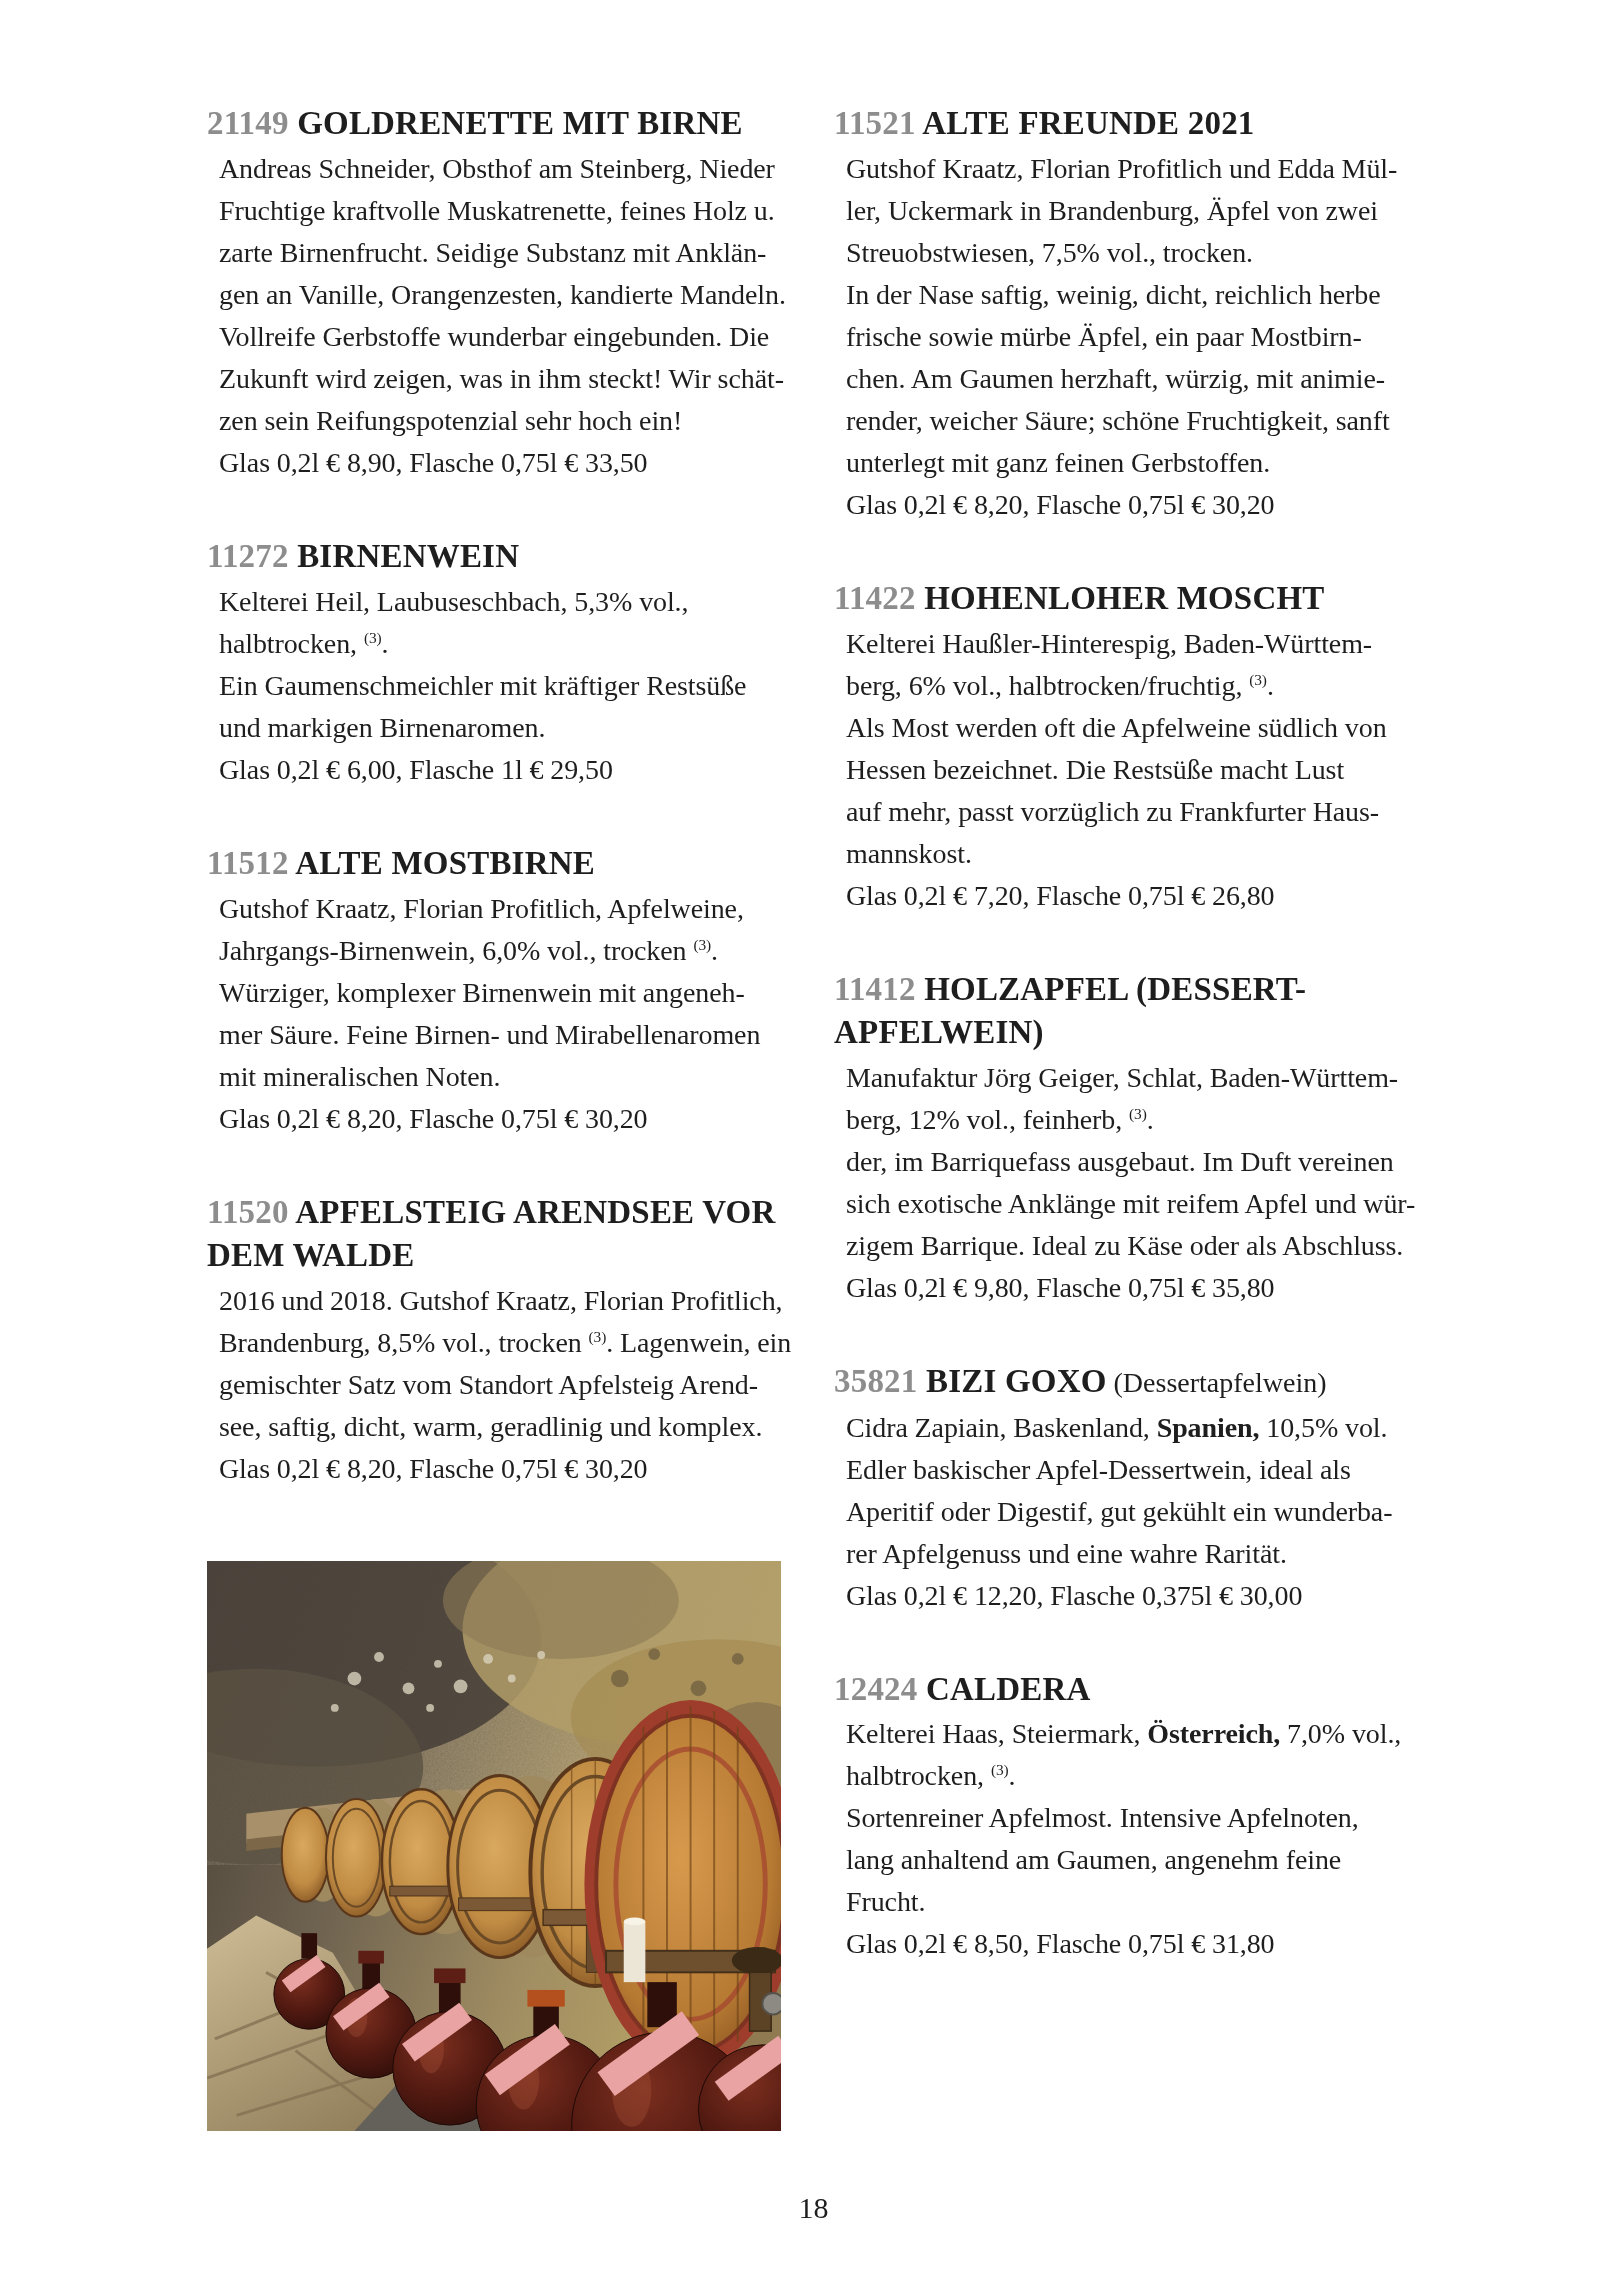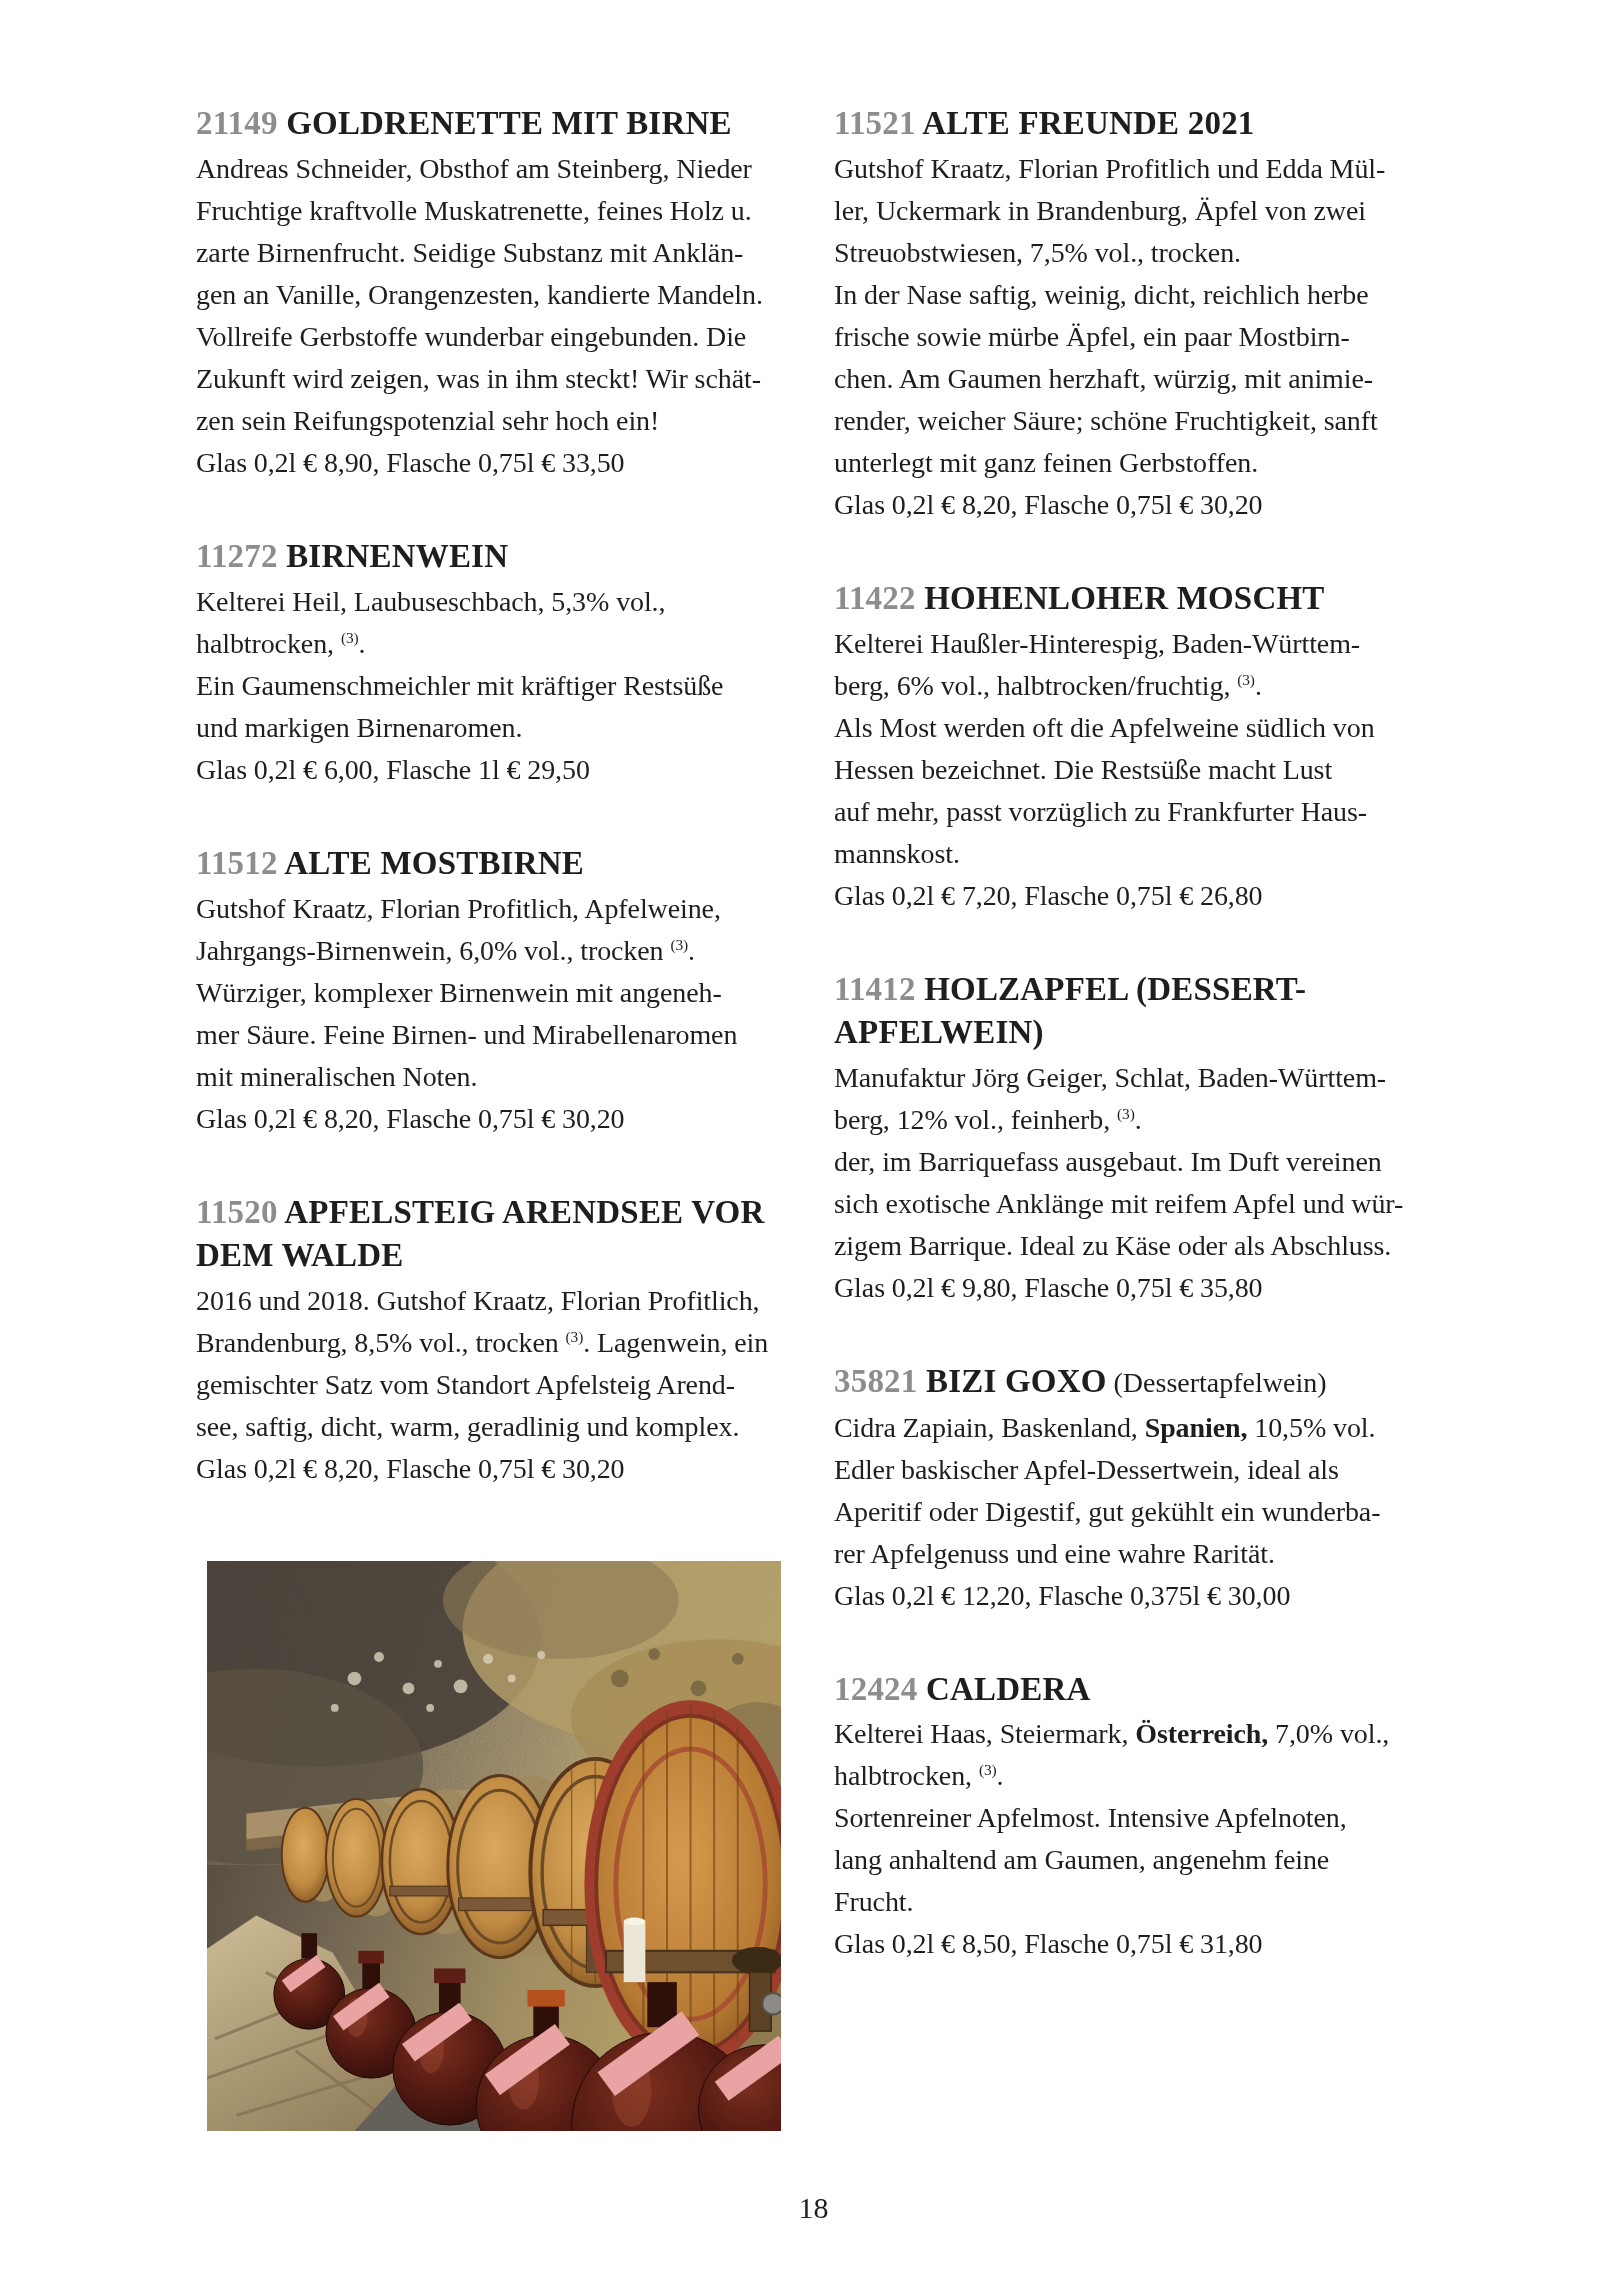--- a/index.html
+++ b/index.html
@@ -11,38 +11,39 @@
     background: var(--paper, #ffffff);
     font-family: "Liberation Serif", "DejaVu Serif", serif;
     color: var(--ink, #1e1e1e);
     overflow: hidden;
   }
   .col {
     position: absolute;
     top: 102px;
     width: 588px;
   }
-  .col-left  { left: 196px; }
+  .col-left  { left: 207px; }
   .col-right { left: 834px; }
 
   .entry { margin: 0 0 51px 0; }
   .entry-title-row {
     margin: 0 0 2.9px 0;
     font-size: 33px;
     line-height: 43px;
     font-weight: 600;
     letter-spacing: 0.2px;
   }
   .entry-num { color: var(--num, #8d8d8d); font-weight: 600; }
   .entry-name { color: var(--ink, #1e1e1e); }
   .entry-note { font-size: 28px; font-weight: 500; letter-spacing: 0; }
   .entry-body {
     font-size: 28px;
     line-height: 42px;
     letter-spacing: -0.1px;
+    margin-left: 12px;
   }
   .bline { white-space: nowrap; }
   .entry-body sup { font-size: 0.55em; line-height: 0; vertical-align: super; }
   .entry-body strong { font-weight: 700; }
 
   .photo-fig {
     position: absolute;
     left: 207px;
     top: 1561px;
     width: 574px;

